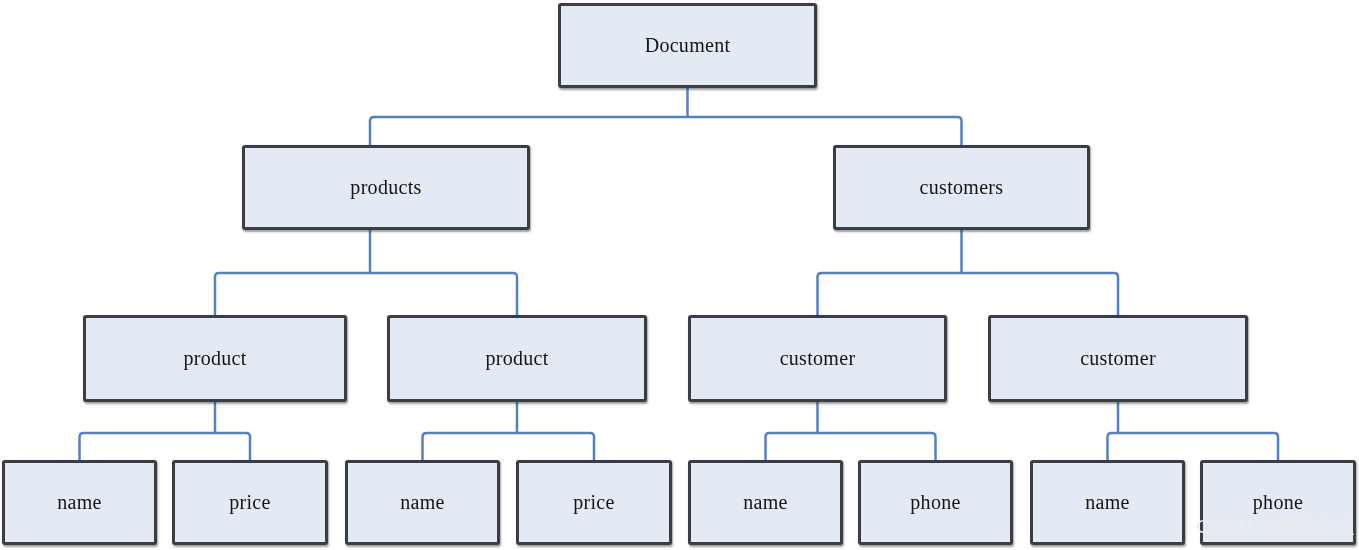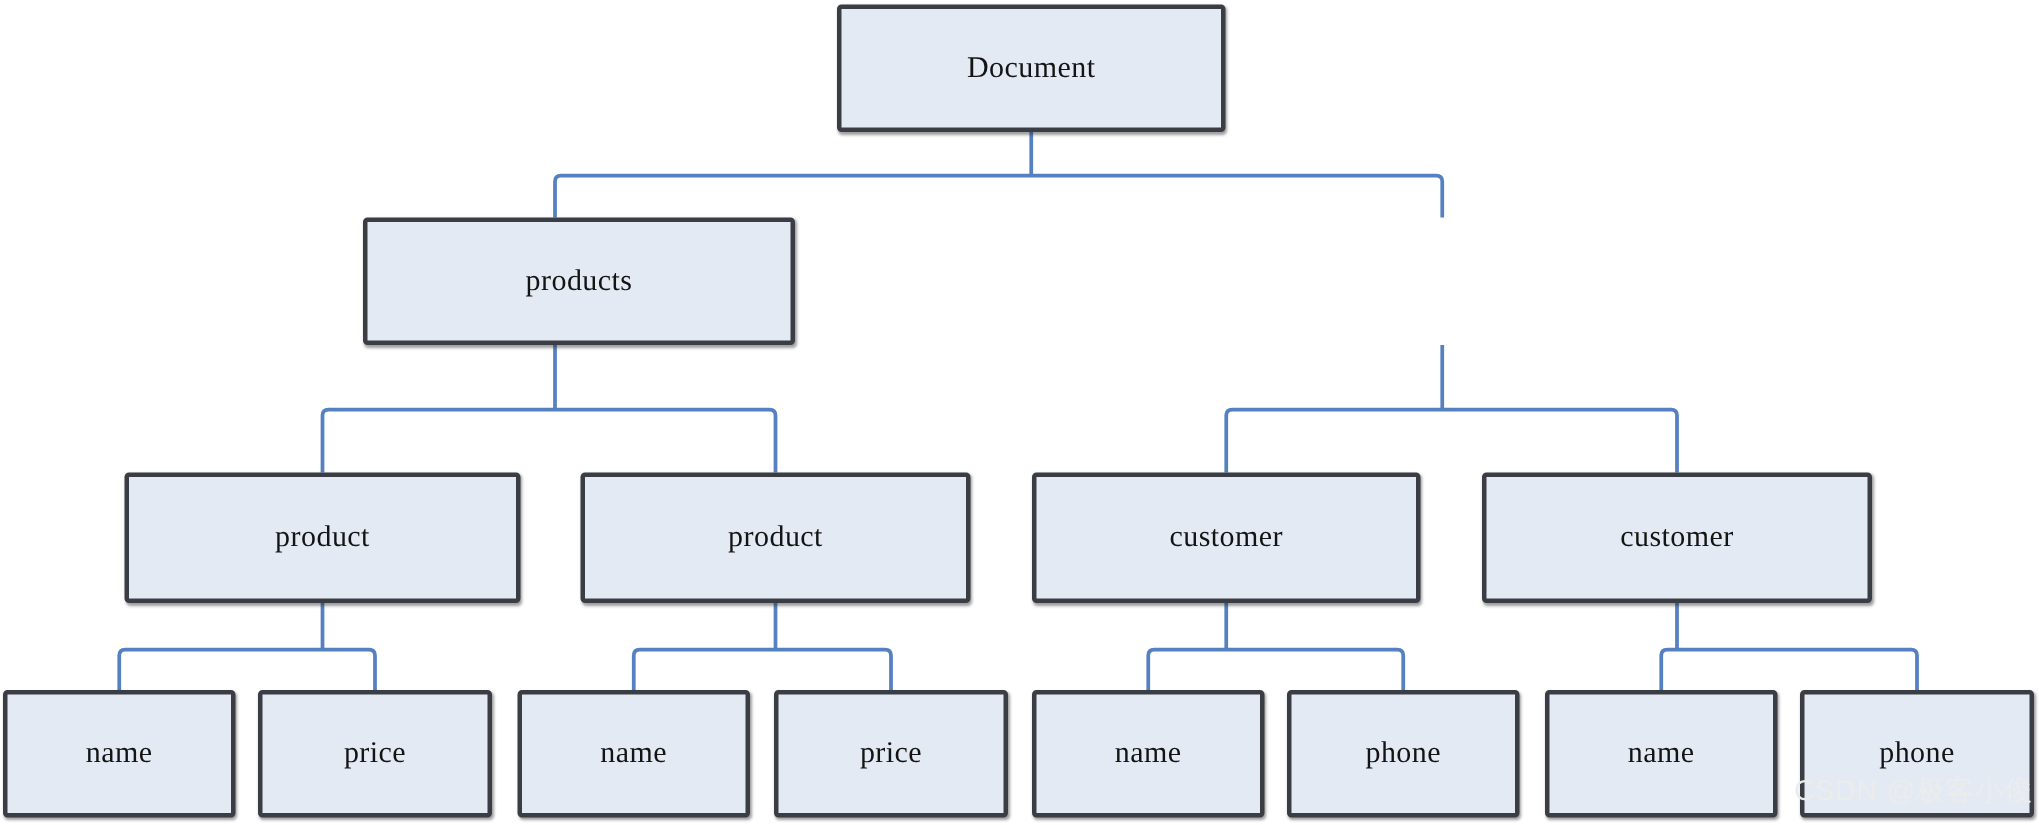--- a/index.html
+++ b/index.html
@@ -66,20 +66,23 @@
       <path d="M 1118 402 L 1118 433" fill="none" stroke="#5580c1" stroke-width="2.5"></path>
       <path d="M 1107.5 460 L 1107.5 437 Q 1107.5 433 1111.5 433 L 1274 433 Q 1278 433 1278 437 L 1278 460" fill="none" stroke="#5580c1" stroke-width="2.5"></path>
     </svg>
 
   <div class="node" style="left: 558px; top: 3px; width: 259px; height: 85px; background: rgb(228, 234, 244); border-color: rgb(58, 61, 68);">
     <span class="node-label">Document</span>
   </div>
   <div class="node" style="left: 242px; top: 145px; width: 288px; height: 85px; background: rgb(228, 234, 244); border-color: rgb(58, 61, 68);">
     <span class="node-label">products</span>
   </div>
+  <div class="node" style="left: 833px; top: 145px; width: 257px; height: 85px; background: rgb(228, 234, 244); border-color: rgb(58, 61, 68);">
+    <span class="node-label">customers</span>
+  </div>
   <div class="node" style="left: 83px; top: 315px; width: 264px; height: 87px; background: rgb(228, 234, 244); border-color: rgb(58, 61, 68);">
     <span class="node-label">product</span>
   </div>
   <div class="node" style="left: 387px; top: 315px; width: 260px; height: 87px; background: rgb(228, 234, 244); border-color: rgb(58, 61, 68);">
     <span class="node-label">product</span>
   </div>
   <div class="node" style="left: 688px; top: 315px; width: 259px; height: 87px; background: rgb(228, 234, 244); border-color: rgb(58, 61, 68);">
     <span class="node-label">customer</span>
   </div>
   <div class="node" style="left: 988px; top: 315px; width: 260px; height: 87px; background: rgb(228, 234, 244); border-color: rgb(58, 61, 68);">

